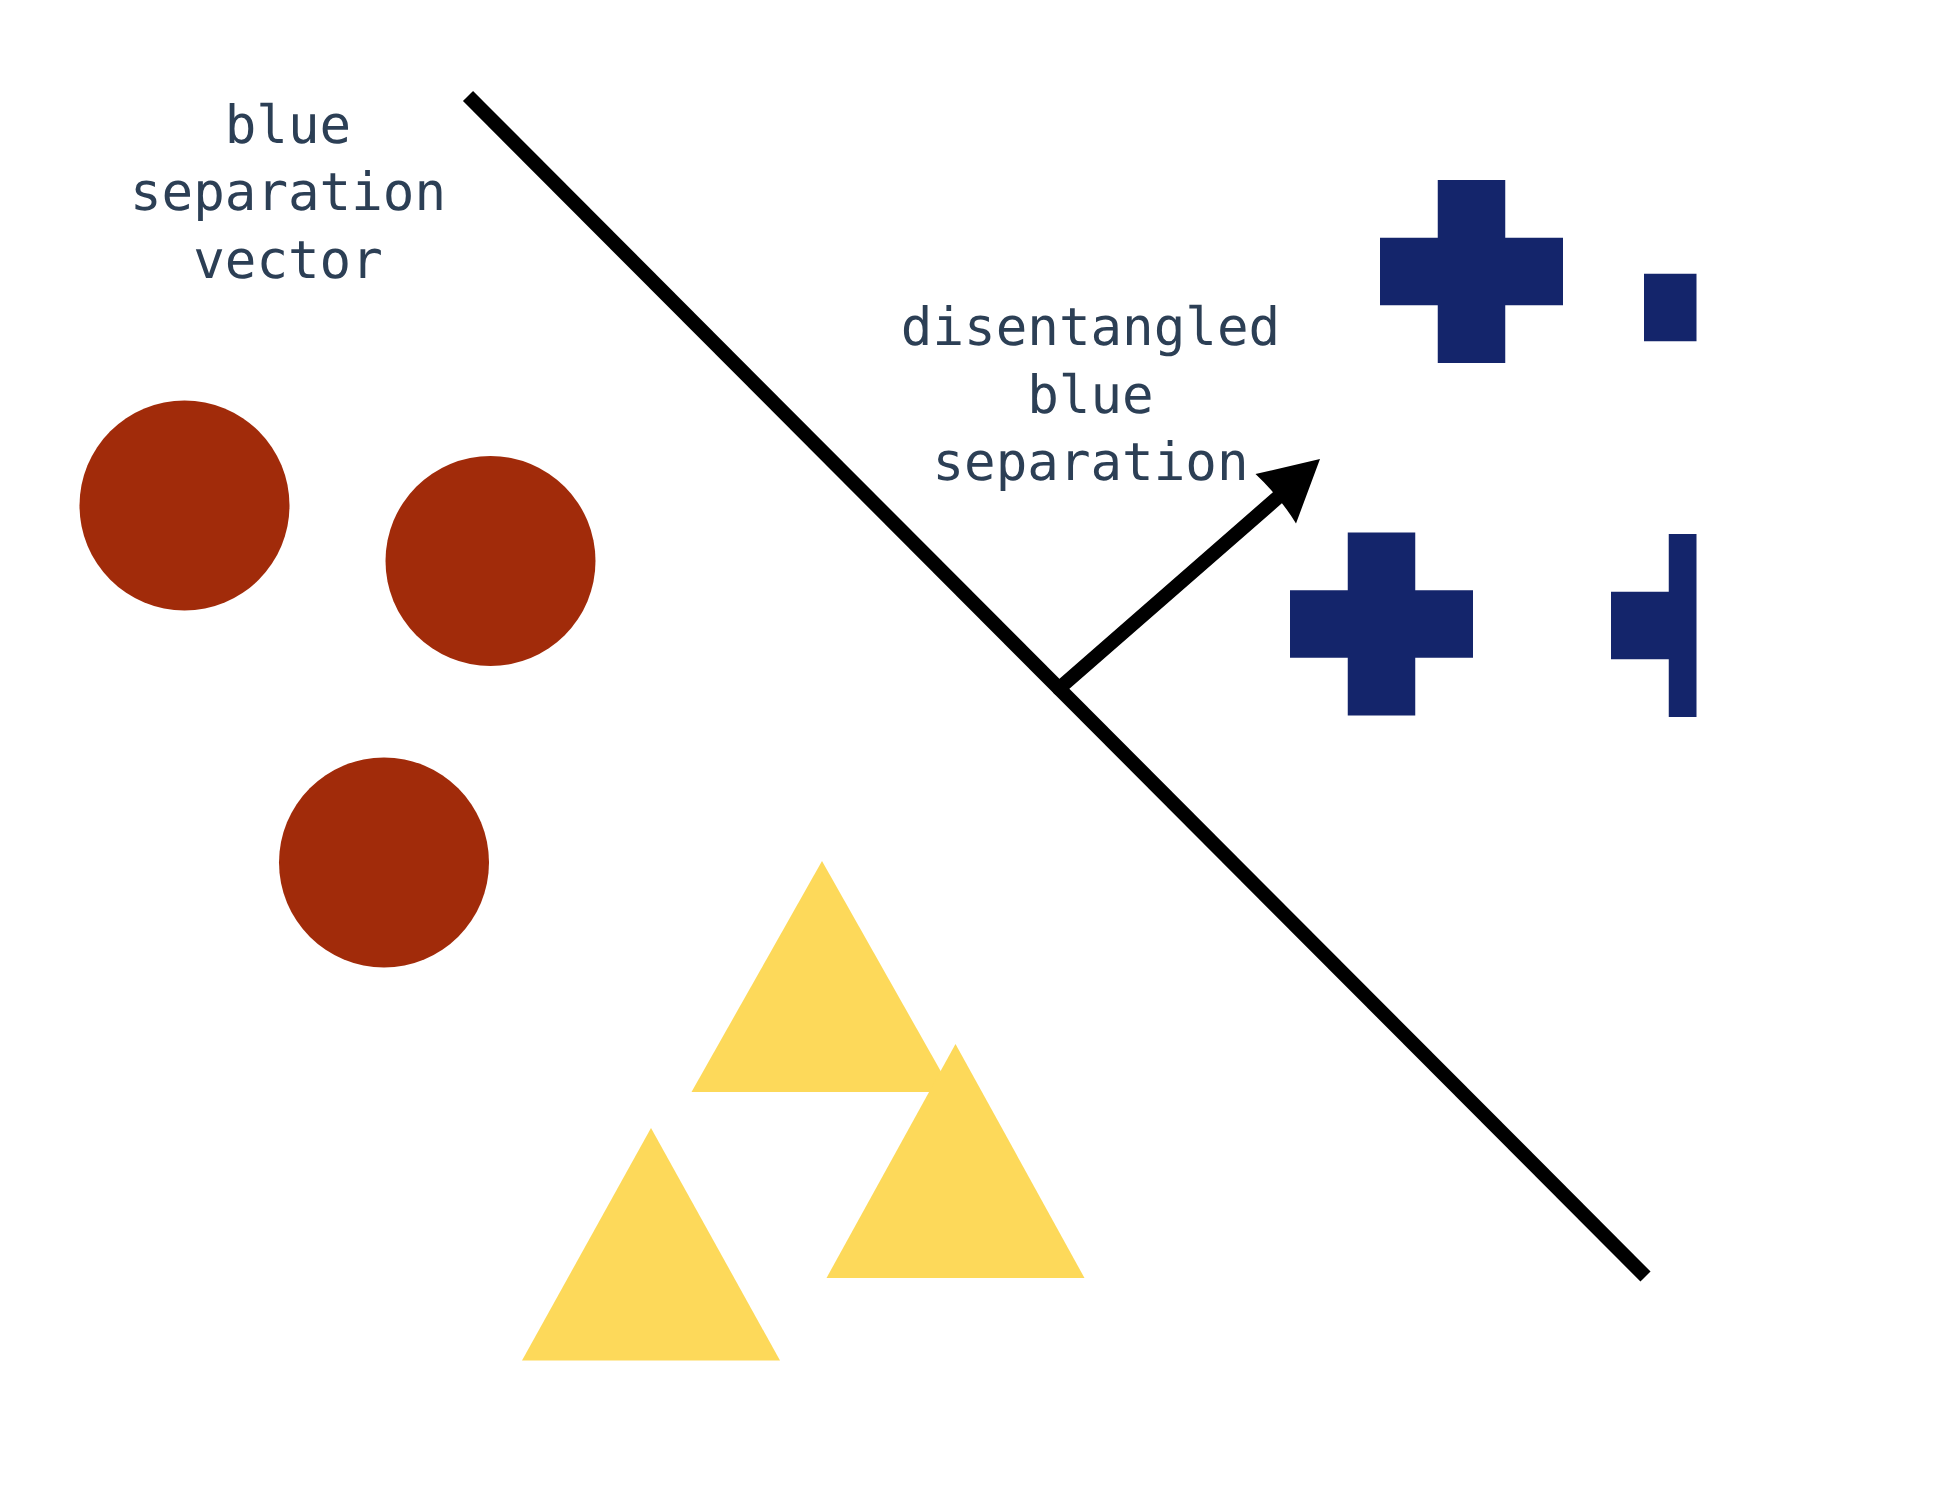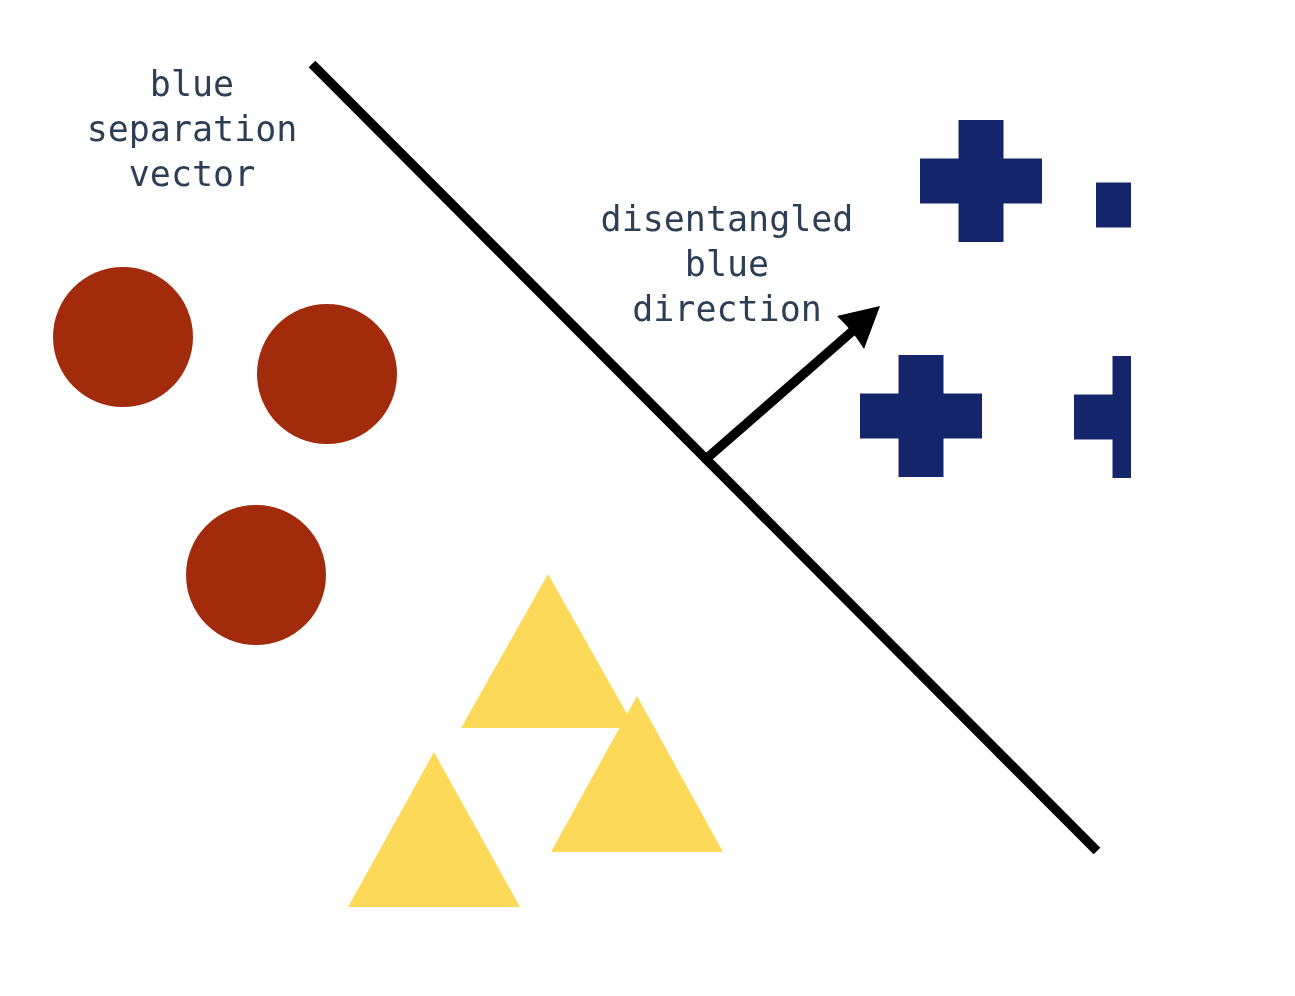--- a/index.html
+++ b/index.html
@@ -69,15 +69,15 @@
     <polygon transform="translate(921,416)" points="-22.5,-61 22.5,-61 22.5,-22.5 61,-22.5 61,22.5 22.5,22.5 22.5,61 -22.5,61 -22.5,22.5 -61,22.5 -61,-22.5 -22.5,-22.5" fill="#14256b"></polygon>
     <polygon transform="translate(1135,417)" points="-22.5,-61 22.5,-61 22.5,-22.5 61,-22.5 61,22.5 22.5,22.5 22.5,61 -22.5,61 -22.5,22.5 -61,22.5 -61,-22.5 -22.5,-22.5" fill="#14256b"></polygon>
   </svg>
 
   <div class="label label-separation">blue
 separation
 vector</div>
 
   <div class="label label-direction">disentangled
 blue
-direction</div>
+separation</div>
 
 </div>
 
 </body></html>

